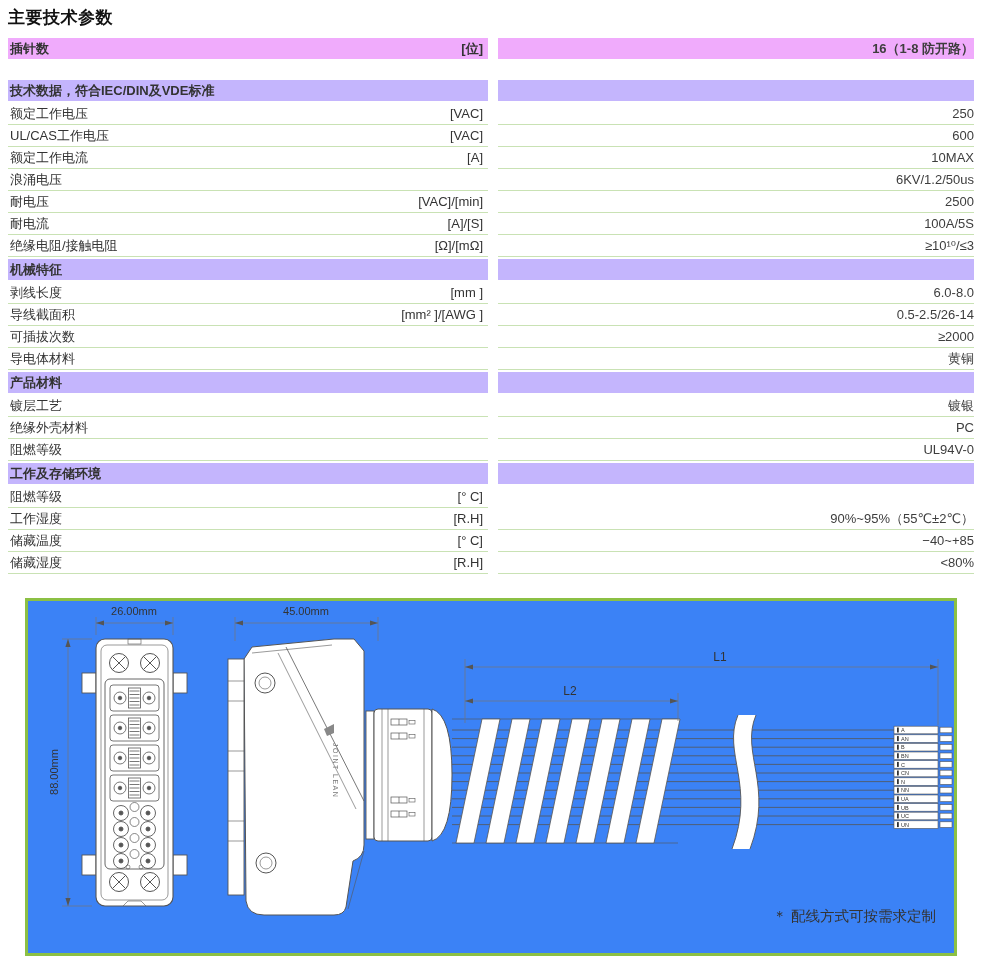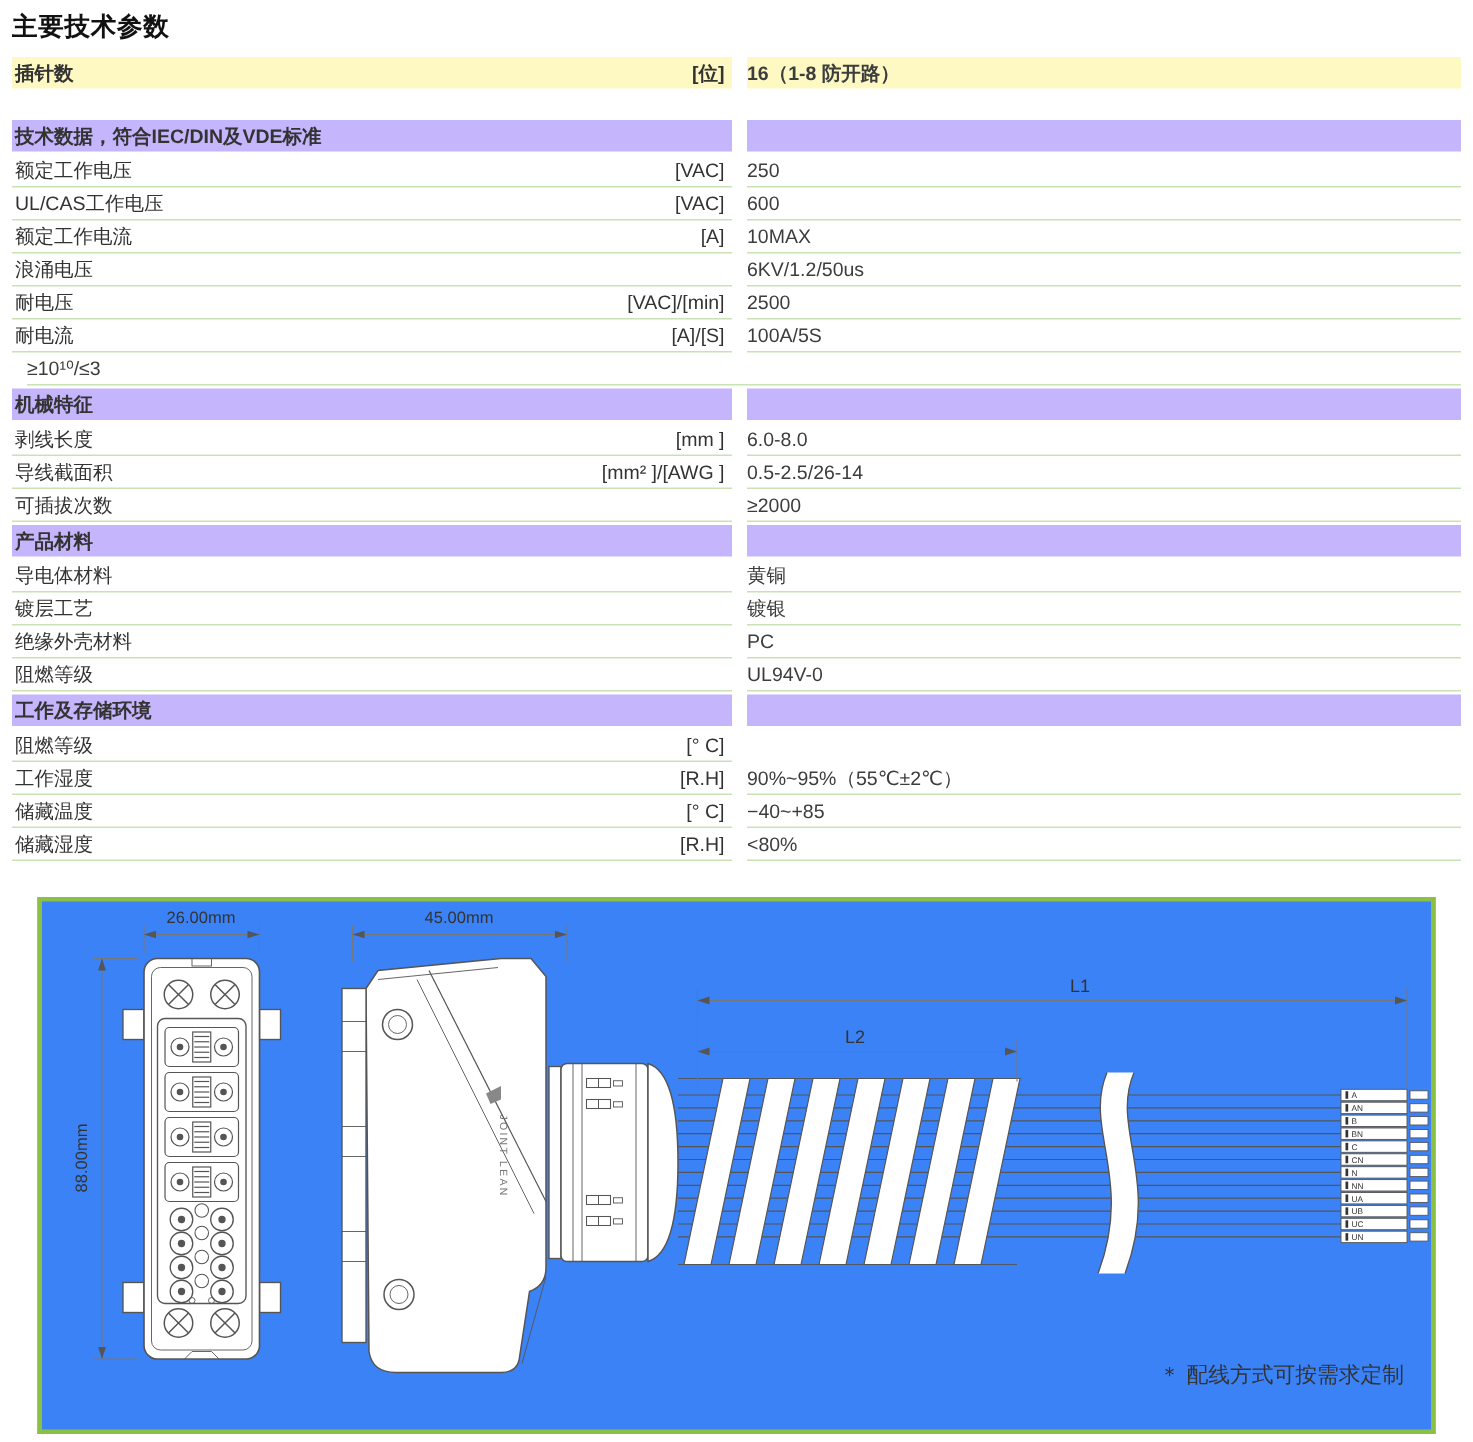--- a/index.html
+++ b/index.html
@@ -1,23 +1,23 @@
 <!DOCTYPE html>
 <html><head>
 <meta charset="utf-8">
 <style>
   html,body{margin:0;padding:0;background:#fff;}
   body{width:982px;height:961px;font-family:"Liberation Sans","DejaVu Sans",sans-serif;color:#333;overflow:hidden;}
   h1{font-size:17px;font-weight:bold;color:#111;margin:6px 12px 9px 8px;letter-spacing:.5px;}
   .tbl{margin-left:8px;width:966px;font-size:13px;}
   .r{display:flex;}
   .lc{width:480px;display:flex;justify-content:space-between;align-items:center;box-sizing:border-box;padding:0 5px 0 2px;}
-  .rc{margin-left:10px;flex:1;display:flex;justify-content:flex-start;align-items:center;}
+  .rc{margin-left:10px;flex:1;display:flex;justify-content:flex-end;align-items:center;}
   .r.b{height:21px;margin-bottom:21px;}
-  .r.b .lc,.r.b .rc{background:#fef9c3;}
+  .r.b .lc,.r.b .rc{background:#f0abfc;}
   .r.b .lbl,.r.b .unit,.r.b .val{font-weight:bold;}
   .r.s{height:21px;margin:2px 0 2px 0;}
   .r.s .lc,.r.s .rc{background:#c4b5fd;}
   .r.s .lbl{font-weight:bold;}
   .r.d{height:22px;}
   .r.d .lc,.r.d .rc{border-bottom:1px solid #c9e2b4;gap:22px;}
   .unit{white-space:pre;}
   .val{color:#3d3d3d;}
   .panel{margin:24px 0 0 25px;width:926px;height:352px;border:3px solid #8cc044;position:relative;background:#3b82f6;}
   svg text{font-family:"Liberation Sans","DejaVu Sans",sans-serif;}
@@ -91,20 +91,24 @@
   <div class="r d">
     <div class="lc">
         <span class="lbl">耐电流</span>
         <span class="unit">[A]/[S]</span>
       </div>
     <div class="rc">
         <span class="val">100A/5S</span>
       </div>
   </div>
   <div class="r d">
+    <div class="lc">
+        <span class="lbl">绝缘电阻/接触电阻</span>
+        <span class="unit">[Ω]/[mΩ]</span>
+      </div>
     <div class="rc">
         <span class="val">≥10¹⁰/≤3</span>
       </div>
   </div>
   <div class="r s">
     <div class="lc">
         <span class="lbl">机械特征</span>
       </div>
     <div class="rc"></div>
   </div>
@@ -128,34 +132,34 @@
   </div>
   <div class="r d">
     <div class="lc">
         <span class="lbl">可插拔次数</span>
         <span class="unit"></span>
       </div>
     <div class="rc">
         <span class="val">≥2000</span>
       </div>
   </div>
-  <div class="r s">
-    <div class="lc">
-        <span class="lbl">产品材料</span>
-      </div>
-    <div class="rc"></div>
-  </div>
   <div class="r d">
     <div class="lc">
         <span class="lbl">导电体材料</span>
         <span class="unit"></span>
       </div>
     <div class="rc">
         <span class="val">黄铜</span>
       </div>
+  </div>
+  <div class="r s">
+    <div class="lc">
+        <span class="lbl">产品材料</span>
+      </div>
+    <div class="rc"></div>
   </div>
   <div class="r d">
     <div class="lc">
         <span class="lbl">镀层工艺</span>
         <span class="unit"></span>
       </div>
     <div class="rc">
         <span class="val">镀银</span>
       </div>
   </div>

